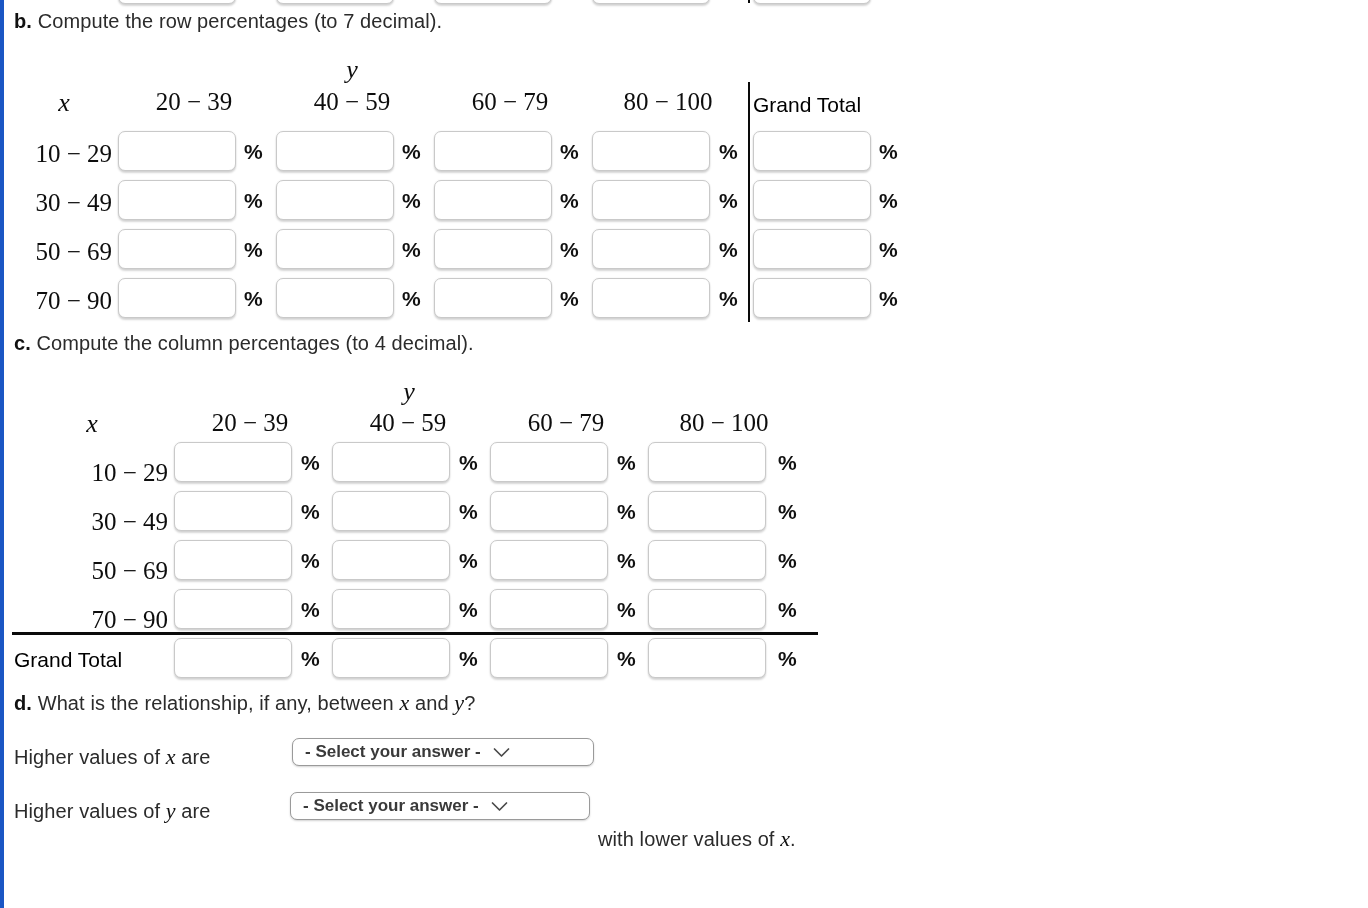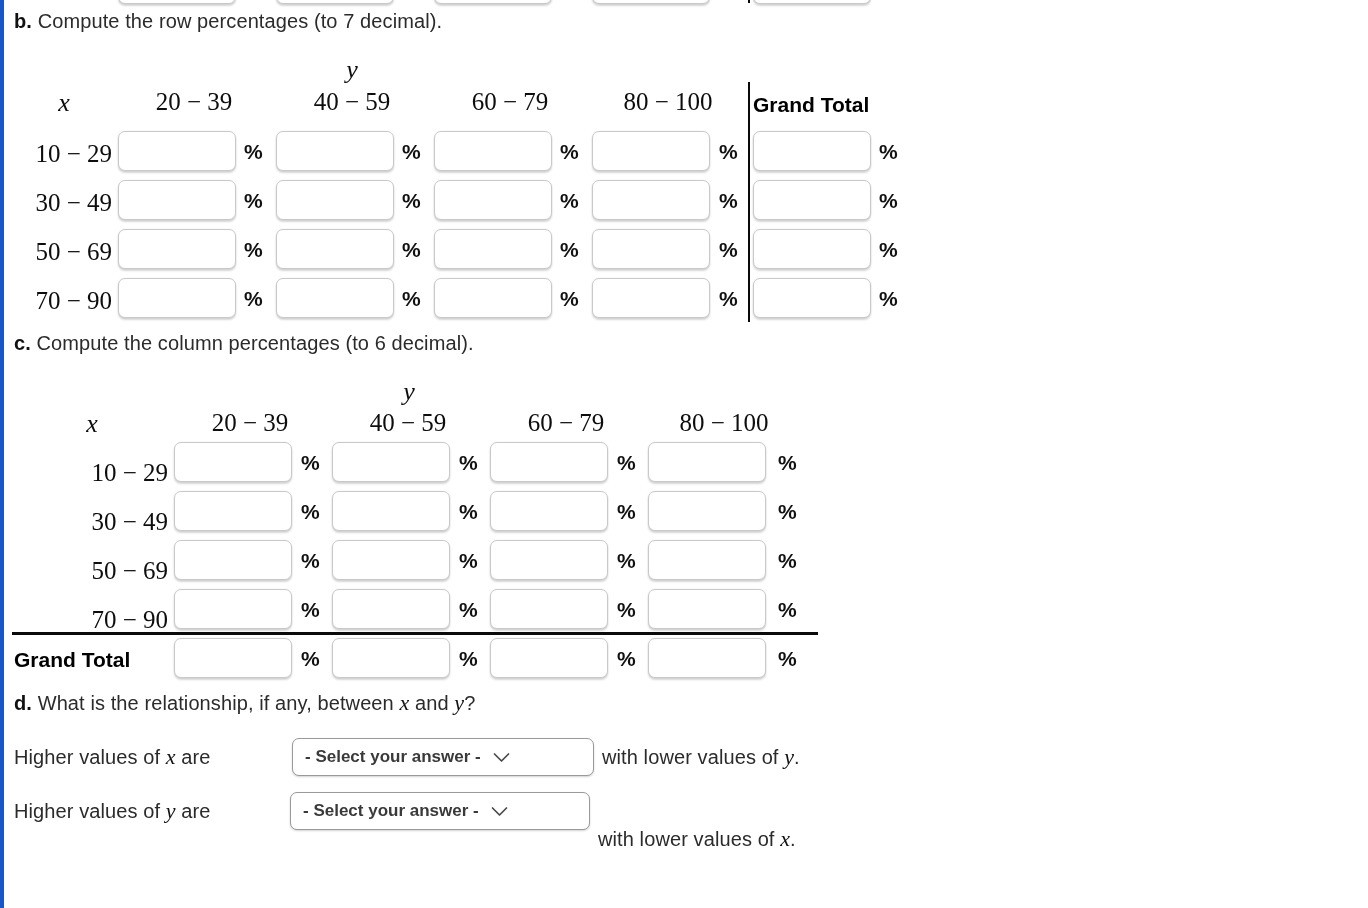--- a/index.html
+++ b/index.html
@@ -72,21 +72,21 @@
     position: absolute;
     font-family: "Liberation Serif", serif;
     font-size: 25px;
     color: #0d0d0d;
     white-space: nowrap;
     text-align: right;
   }
   .boldlabel {
     position: absolute;
     font-family: "Liberation Sans", sans-serif;
-    font-weight: bold;
+    font-weight: normal;
     font-size: 21px;
     color: #000;
     white-space: nowrap;
   }
 
   
   .ansbox {
     position: absolute;
     box-sizing: border-box;
     width: 118px;
@@ -119,21 +119,21 @@
   .hrule {
     position: absolute;
     height: 3px;
     background: #0a0a0a;
   }
 
   
   .selwrap {
     position: absolute;
     box-sizing: border-box;
-    height: 38px;
+    height: 28px;
     background: #ffffff;
     border: 1px solid #9a9a9a;
     border-radius: 7px;
     box-shadow: 0 1px 2px rgba(0,0,0,0.18);
     display: flex;
     align-items: center;
     padding: 0 25px 0 12px;
     cursor: pointer;
   }
   .selwrap .seltext {
@@ -224,21 +224,21 @@
   <div class="pct" style="left:402px; top:287px;">%</div>
   <input class="ansbox" type="text" style="left: 434px; top: 278px;" placeholder="">
   <div class="pct" style="left:560px; top:287px;">%</div>
   <input class="ansbox" type="text" style="left: 592px; top: 278px;" placeholder="">
   <div class="pct" style="left:719px; top:287px;">%</div>
   <input class="ansbox" type="text" style="left: 753px; top: 278px;" placeholder="">
   <div class="pct" style="left:879px; top:287px;">%</div>
 
   <div class="prompt" style="left:14px; top:332px;">
     <span class="lbl">c.</span>
-    <span>Compute the column percentages (to 6 decimal).</span>
+    <span>Compute the column percentages (to 4 decimal).</span>
   </div>
 
   <div class="mathhead italic" style="left:387px; top:377px; width:44px;">y</div>
   <div class="mathhead italic" style="left:70px; top:409px; width:44px;">x</div>
 
   <div class="mathhead" style="left:174px; top:409px; width:152px;">20 − 39</div>
   <div class="mathhead" style="left:332px; top:409px; width:152px;">40 − 59</div>
   <div class="mathhead" style="left:490px; top:409px; width:152px;">60 − 79</div>
   <div class="mathhead" style="left:648px; top:409px; width:152px;">80 − 100</div>
 
@@ -308,24 +308,20 @@
     <span class="mathvar">y</span><span>?</span>
   </div>
   <div class="selwrap" style="left:292px; top:738px; width:302px;">
     <span class="seltext">- Select your answer -</span>
     <span class="chev">
       <svg width="17" height="11" viewBox="0 0 17 11" fill="none" aria-hidden="true">
         <path d="M1.5 2 L8.5 9 L15.5 2" stroke="currentColor" stroke-width="1.7" fill="none" stroke-linecap="round" stroke-linejoin="round"></path>
       </svg>
     </span>
   </div>
-  <div class="prompt" style="left:602px; top:744px;">
-    <span>with lower values of</span>
-    <span class="mathvar">y</span><span>.</span>
-  </div>
 
   <div class="prompt" style="left:14px; top:798px;text-align:center;">
     <span>Higher values of</span>
     <span class="mathvar">y</span>
     <span>are</span>
   </div>
   <div class="selwrap" style="left:290px; top:792px; width:300px;">
     <span class="seltext">- Select your answer -</span>
     <span class="chev">
       <svg width="17" height="11" viewBox="0 0 17 11" fill="none" aria-hidden="true">

